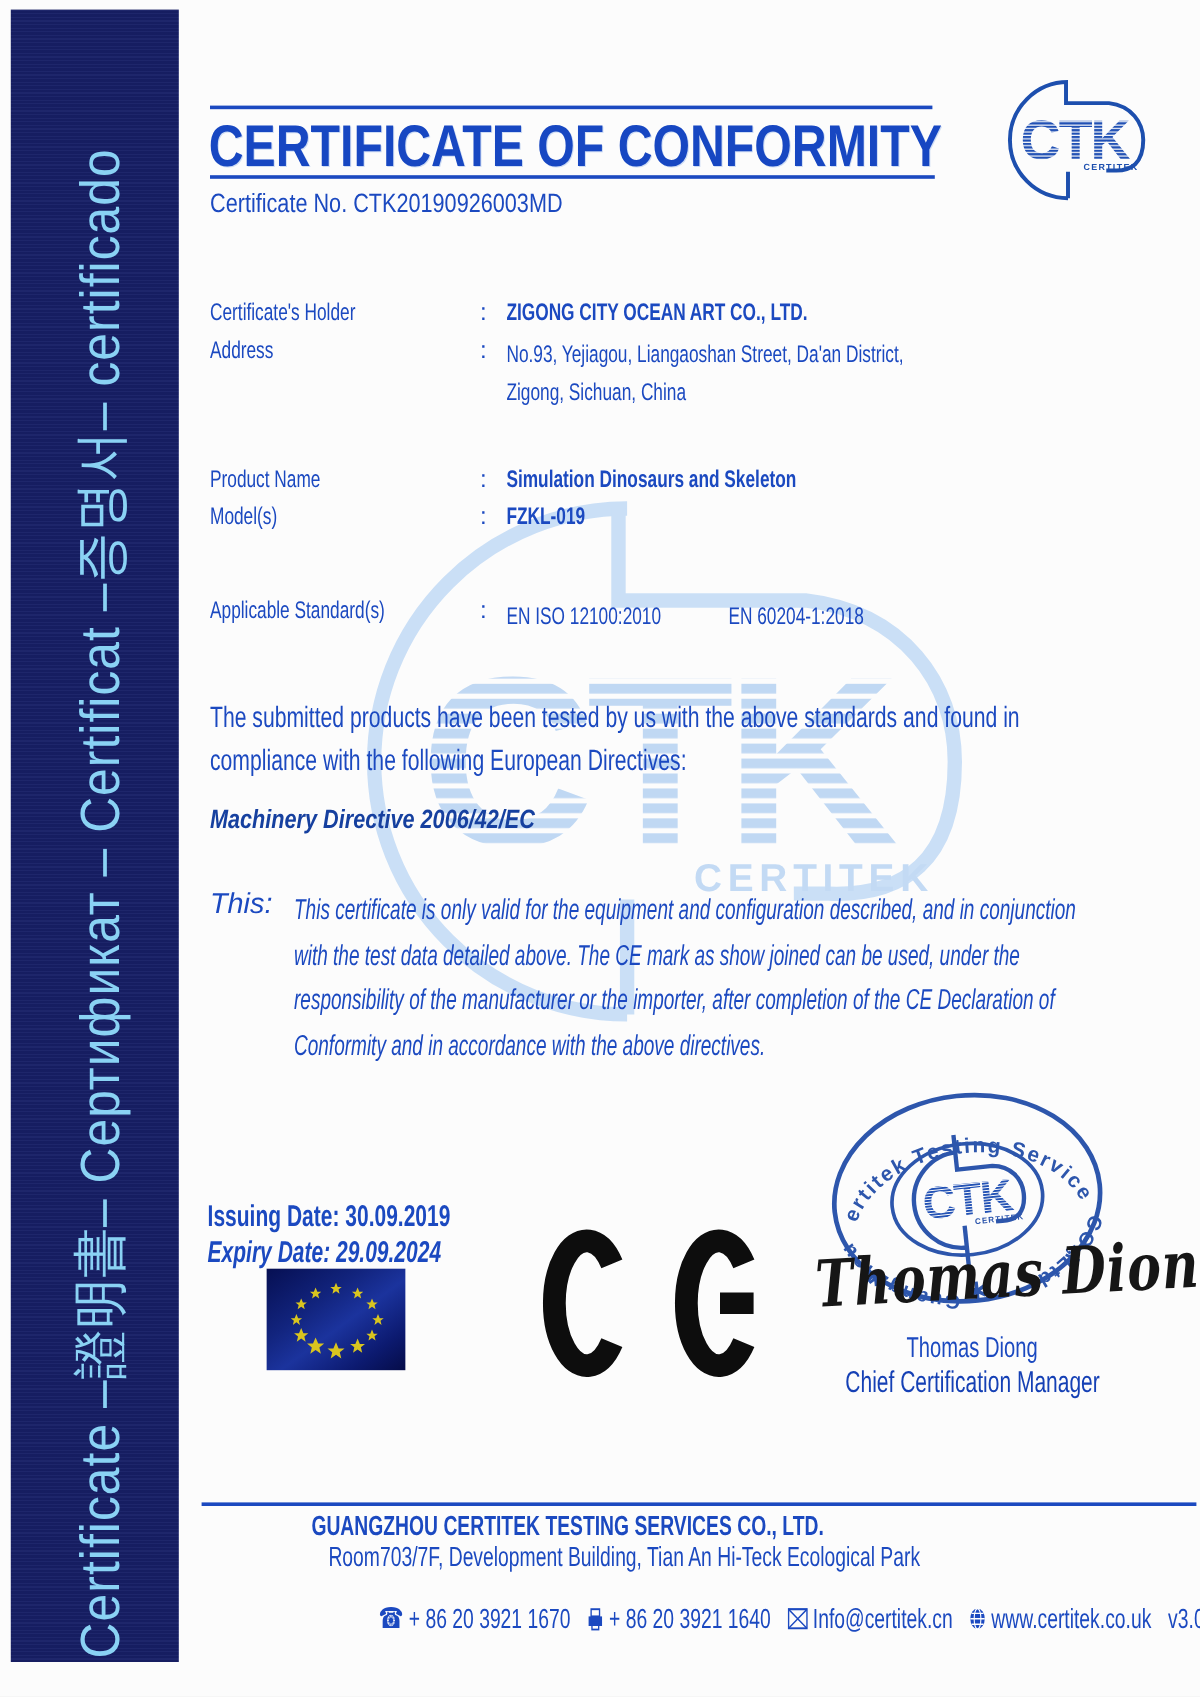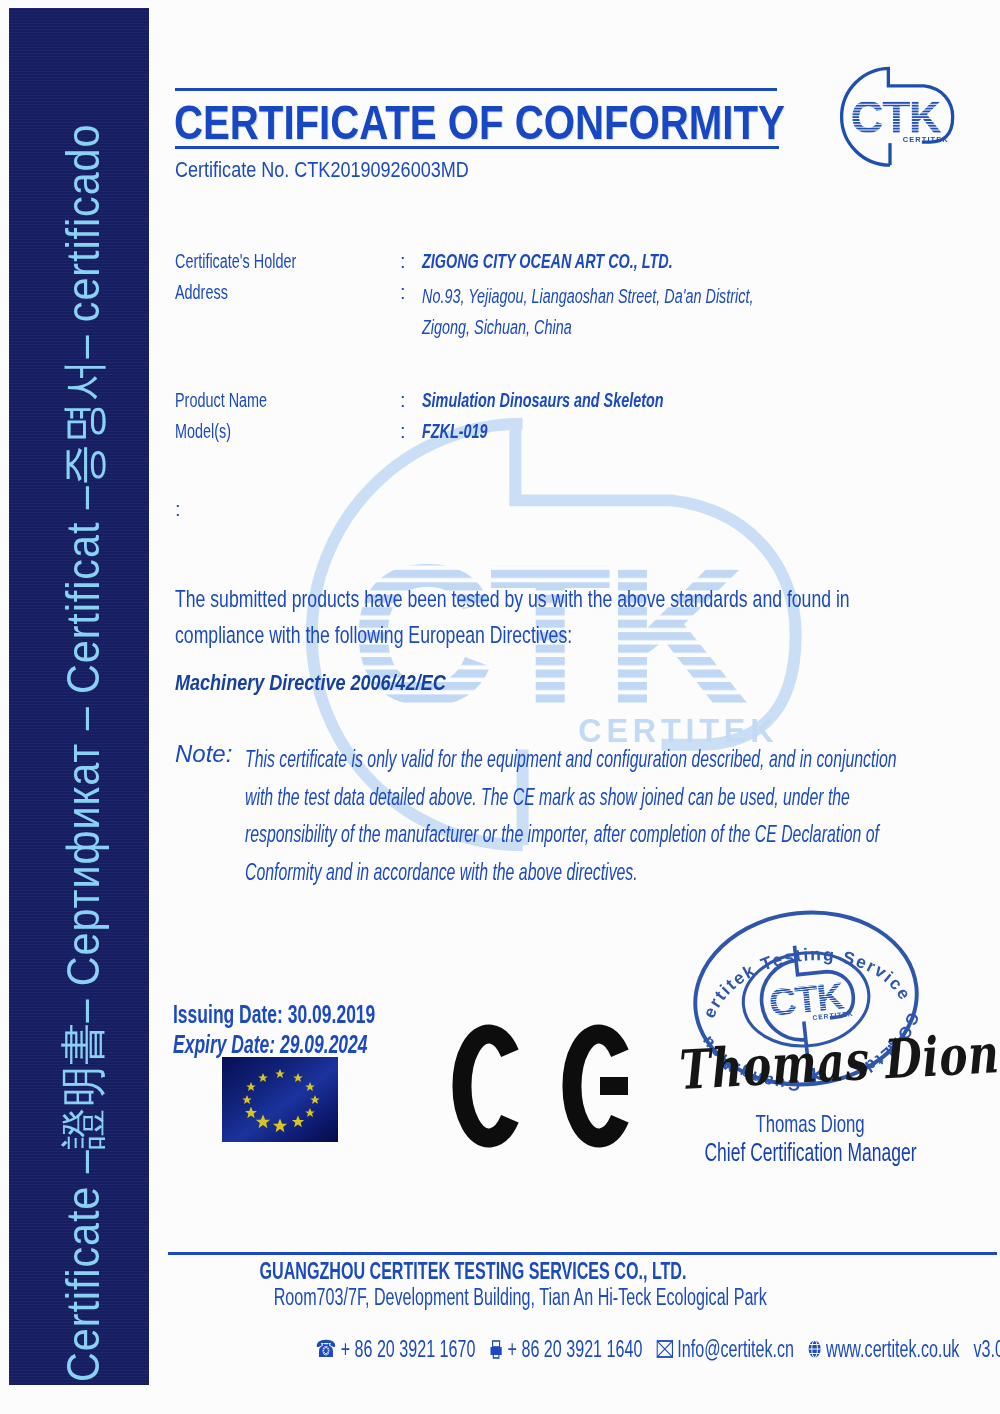--- a/index.html
+++ b/index.html
@@ -37,21 +37,21 @@
   .certno { position:absolute; left:175px; top:157px; font-size:22px; color:#1b49c0; }
   .logo-svg { position:absolute; left:835px; top:59px; }
   
   .watermark { position:absolute; left:283px; top:383px; z-index:0; }
   .fg { position:absolute; z-index:1; }
   
   .row { position:absolute; left:175px; display:flex; color:#1b49c0; font-size:20px; }
   .row .lbl { width:225px; flex:0 0 225px; }
   .row .lbl > span { transform:scaleX(0.72); transform-origin:0 0; display:inline-block; white-space:nowrap; }
   .row .col { width:22px; flex:0 0 22px; }
-  .row .val { font-weight:700;font-style:italic; }
+  .row .val { font-weight:700; }
   .row .val.norm { font-weight:400; }
   .row .val > span, .row .val div { transform:scaleX(0.72); transform-origin:0 0; display:inline-block; white-space:nowrap; }
   .addr-lines div { display:block; line-height:31px; }
   .std-lines div { display:block; line-height:32px; }
   
   .para {
     position:absolute; left:175px; top:581px; width:995px; color:#1b49c0;
     font-size:24.5px; line-height:36px; transform:scaleX(0.72); transform-origin:0 0;
   }
   .directive {
@@ -153,28 +153,33 @@
     <div class="val"><span>Simulation Dinosaurs and Skeleton</span></div>
   </div>
 
   <div class="row fg" style="top:420px;">
     <div class="lbl"><span>Model(s)</span></div>
     <div class="col">:</div>
     <div class="val"><span>FZKL-019</span></div>
   </div>
 
   <div class="row fg" style="top:498px;">
-    <div class="col">:</div>
+    <div class="lbl"><span>Applicable Standard(s)</span></div>
+    <div class="col">:</div>
+    <div class="val norm std-lines">
+      <div>EN ISO 12100:2010</div>
+      <div>EN 60204-1:2018</div>
+    </div>
   </div>
 
   <div class="para fg">The submitted products have been tested by us with the above standards and found in compliance with the following European Directives:</div>
 
   <div class="directive fg"><span class="sx82">Machinery Directive 2006/42/EC</span></div>
 
-  <div class="note-label fg">Note:</div>
+  <div class="note-label fg">This:</div>
   <div class="note-text fg">This certificate is only valid for the equipment and configuration described, and in conjunction with the test data detailed above. The CE mark as show joined can be used, under the responsibility of the manufacturer or the importer, after completion of the CE Declaration of Conformity and in accordance with the above directives.</div>
 
   <div class="date-line issuing fg"><span class="sx70c" style="transform-origin:0 0;">Issuing Date: 30.09.2019</span></div>
   <div class="date-line expiry fg"><span class="sx70c" style="transform-origin:0 0;">Expiry Date: 29.09.2024</span></div>
 
   <svg class="flag-svg fg" width="116" height="85" viewBox="0 0 116 85">
     <defs>
       <linearGradient id="flagShade" x1="0" y1="0" x2="1" y2="1">
         <stop offset="0" stop-color="#060f52"></stop>
         <stop offset="0.35" stop-color="#12247e"></stop>

